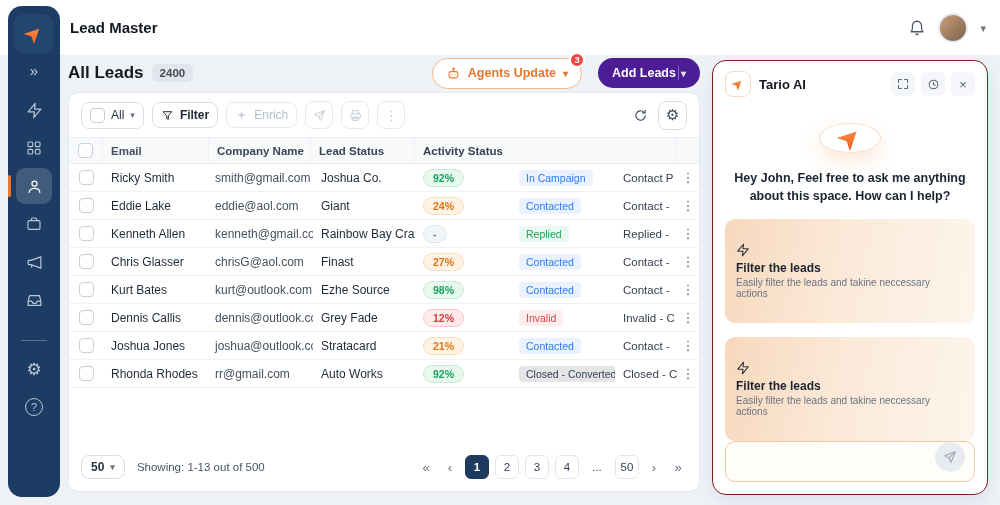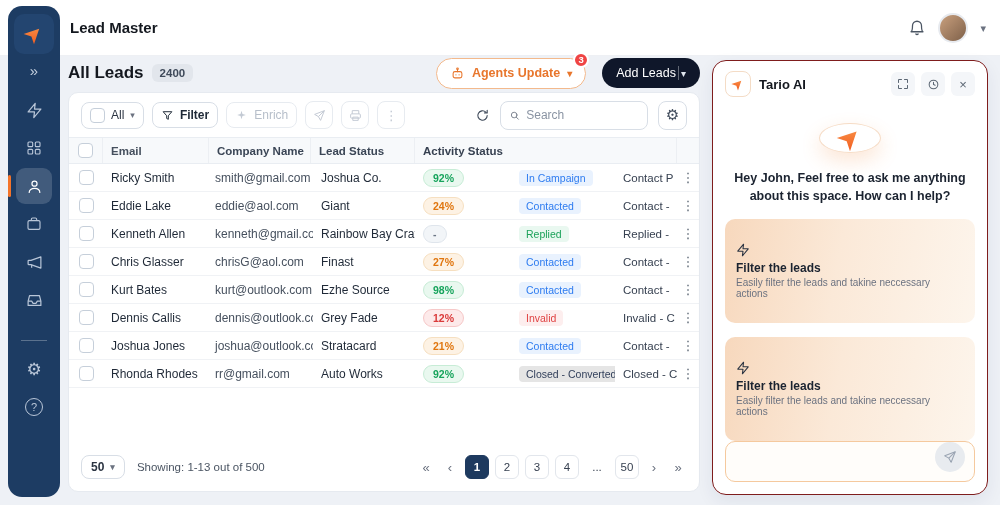--- a/index.html
+++ b/index.html
@@ -30,21 +30,21 @@
   
   .main-header { position:absolute; left:68px; top:58px; width:632px; height:30px; display:flex; align-items:center; z-index:2; }
   .page-title { font-size:17px; font-weight:700; color:#14181f; }
   .count-badge { margin-left:8px; background:#e2e6ec; color:#3f4a5a; font-size:11.5px; font-weight:700; padding:3px 8px; border-radius:6px; }
   .header-actions { margin-left:auto; display:flex; align-items:center; gap:16px; }
   .agents-btn { position:relative; display:flex; align-items:center; gap:7px; background:#fff; border:1.5px solid #f3b98c; color:#e8762c;
                 font-size:12.5px; font-weight:700; border-radius:18px; padding:7px 13px; cursor:pointer; }
   .agents-badge { position:absolute; top:-7px; right:-4px; width:16px; height:16px; background:#ef4444; color:#fff; font-size:9.5px; font-weight:700;
                   border-radius:50%; display:flex; align-items:center; justify-content:center; border:2px solid #fff; }
   .agents-chevron { color:#e8762c; font-size:10px; }
-  .addleads-btn { display:flex; align-items:center; gap:2px; background:#0f172a; color:#fff; font-size:12.5px; font-weight:400;
+  .addleads-btn { display:flex; align-items:center; gap:2px; background:#4c1d95; color:#fff; font-size:12.5px; font-weight:700;
                   border-radius:18px; padding:8px 14px; border:none; cursor:pointer; }
   .addleads-sep { width:1px; height:14px; background:rgba(255,255,255,.35); }
   .addleads-chevron { font-size:10px; color:#dfe6ee; }
 
   
   .table-card { position:absolute; left:68px; top:92px; width:632px; height:400px; background:#fff; border:1px solid #e6eaf0; border-radius:10px;
                 display:flex; flex-direction:column; overflow:hidden; z-index:2; }
   .toolbar { display:flex; align-items:center; gap:8px; padding:8px 12px; height:44px; }
   .chip { display:flex; align-items:center; gap:6px; border:1px solid #d8dee6; border-radius:8px; padding:5px 8px; font-size:12px; color:#2b3442; background:#fff; cursor:pointer; }
   .chip .small-chevron { font-size:9px; color:#6b7280; }
@@ -259,27 +259,20 @@
           </svg>
       </div>
       <div class="icon-chip kebab-chip">⋮</div>
       <div class="toolbar-right">
         <span class="refresh-btn">
           <svg width="15" height="15" viewBox="0 0 24 24" fill="none" stroke="currentColor" stroke-width="1.8" stroke-linecap="round" stroke-linejoin="round">
               <path d="M19.5 12a7.5 7.5 0 1 1-2.2-5.3"></path>
               <polyline points="19.5 3.5 19.5 7.8 15.3 7.8"></polyline>
             </svg>
         </span>
-        <div class="search-box">
-          <svg width="13" height="13" viewBox="0 0 24 24" fill="none" stroke="currentColor" stroke-width="1.8" stroke-linecap="round">
-              <circle cx="11" cy="11" r="6"></circle>
-              <path d="M15.7 15.7 20 20"></path>
-            </svg>
-          <input type="text" placeholder="Search" style="">
-        </div>
         <div class="settings-chip">
           <span>⚙</span>
         </div>
       </div>
     </div>
 
     <div class="thead">
       <div class="th c-check">
           <span class="checkbox"></span>
         </div>

